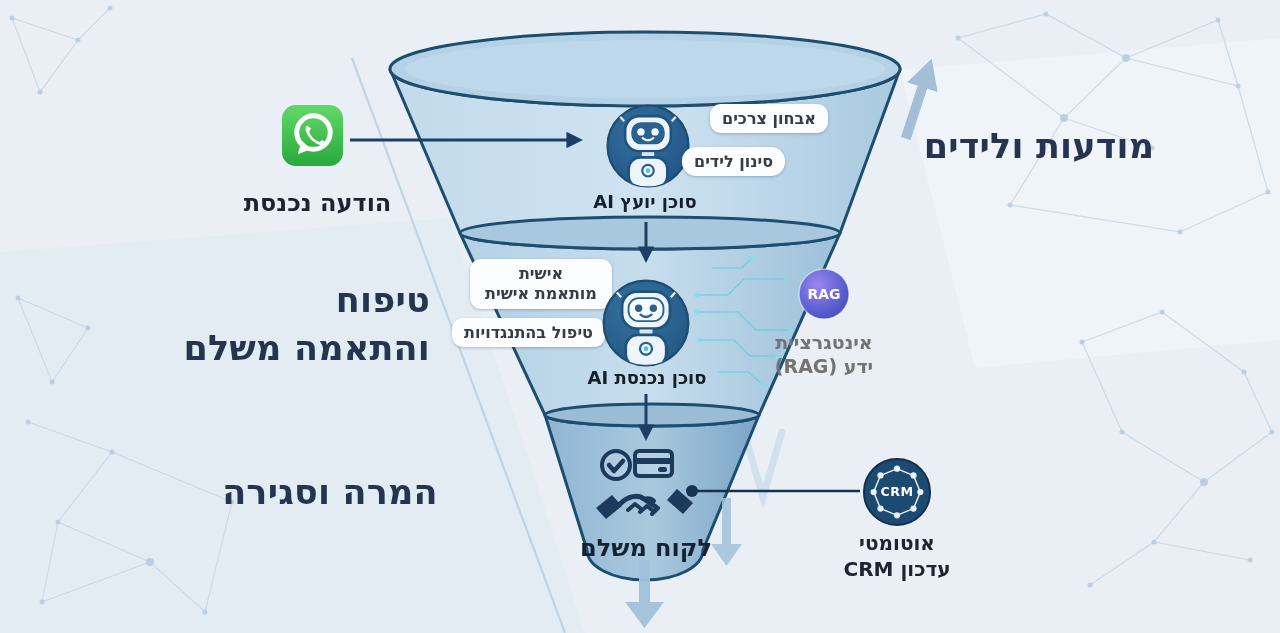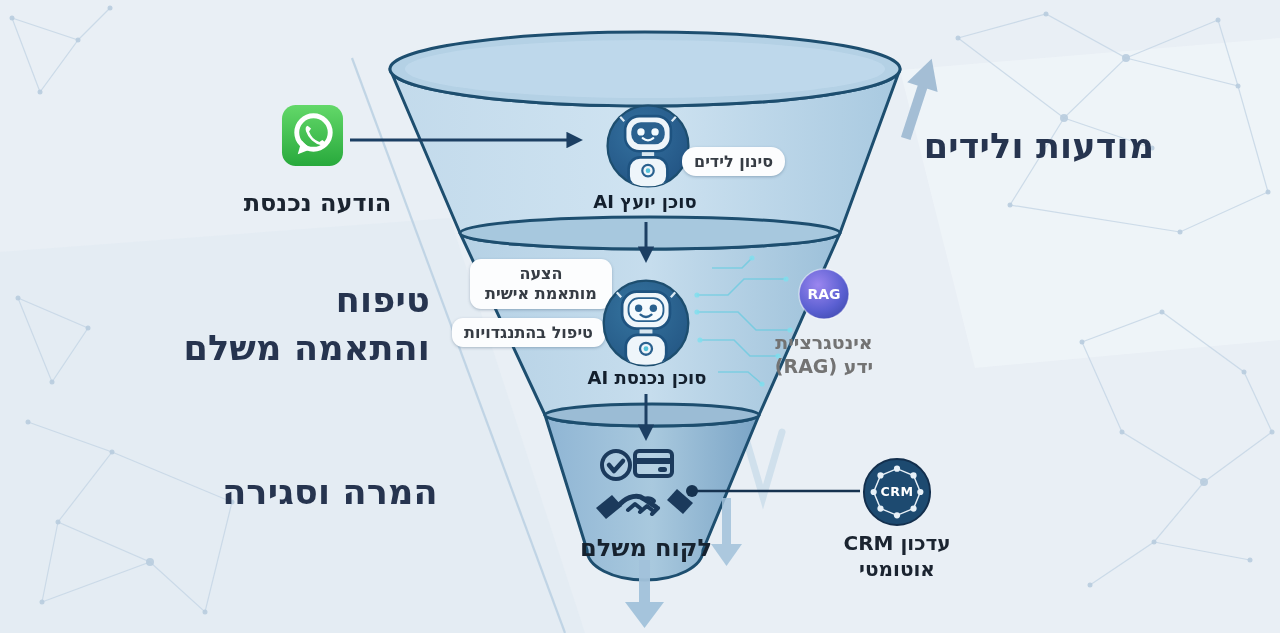--- a/index.html
+++ b/index.html
@@ -186,26 +186,27 @@
         <circle cx="8" cy="-16" r="4.2" fill="#f2fbff"></circle>
       <path d="M-6 -9 Q0 -4 6 -9" stroke="#f2fbff" stroke-width="2.5" fill="none" stroke-linecap="round"></path>
       <rect x="-7" y="7" width="14" height="7" fill="#d7e6f0"></rect>
       <rect x="-22" y="13" width="44" height="34" rx="13" fill="#eef5fa" stroke="#1e5380" stroke-width="3"></rect>
       <circle cx="0" cy="28" r="6.5" fill="none" stroke="#2a618f" stroke-width="2.5"></circle>
       <circle cx="0" cy="28" r="2.6" fill="#54c2da"></circle>
     </g>
   </svg>
   <div class="lbl agent-lbl" style="left:545px;top:191px;width:200px;">סוכן יועץ AI</div>
 
+  <div class="bubble tail-left" style="left:710px;top:104px;">אבחון צרכים</div>
   <div class="bubble tail-left" style="left:682px;top:147px;border-radius:14px;">סינון לידים</div>
 
   <div class="lbl stage-lbl" style="left:905px;top:122px;width:268px;">מודעות ולידים</div>
 
   <div class="bubble tail-right wrap" style="left:470px;top:259px;">
-    <span style="display:block">הצעה</span>
+    <span style="display:block">אישית</span>
     <span style="display:block">מותאמת אישית</span>
   </div>
   <div class="bubble tail-right" style="left:452px;top:318px;">טיפול בהתנגדויות</div>
 
   <svg class="abs" style="left:600px;top:277px;" width="92" height="92" viewBox="-50 -50 100 100">
     <defs>
       <radialGradient id="grb2" cx="0.4" cy="0.35" r="0.9">
         <stop offset="0" stop-color="#35749f"></stop>
           <stop offset="1" stop-color="#20507e"></stop>
       </radialGradient>
@@ -298,17 +299,17 @@
         <circle cx="0" cy="24" r="3.2"></circle>
       <circle cx="-17" cy="17" r="3.2"></circle>
         <circle cx="-24" cy="0" r="3.2"></circle>
         <circle cx="-17" cy="-17" r="3.2"></circle>
       <circle cx="0" cy="-24" r="3.2"></circle>
         <circle cx="17" cy="-17" r="3.2"></circle>
     </g>
     <text x="0" y="4.5" text-anchor="middle" font-size="13" font-weight="bold" fill="#ffffff" letter-spacing="0.5">CRM</text>
   </svg>
   <div class="lbl crm-lbl" style="left:822px;top:531px;width:150px;">
+    <span style="display:block">אוטומטי</span>
     <span style="display:block">עדכון CRM</span>
-    <span style="display:block">אוטומטי</span>
   </div>
 
 </div>
 
 </body></html>

